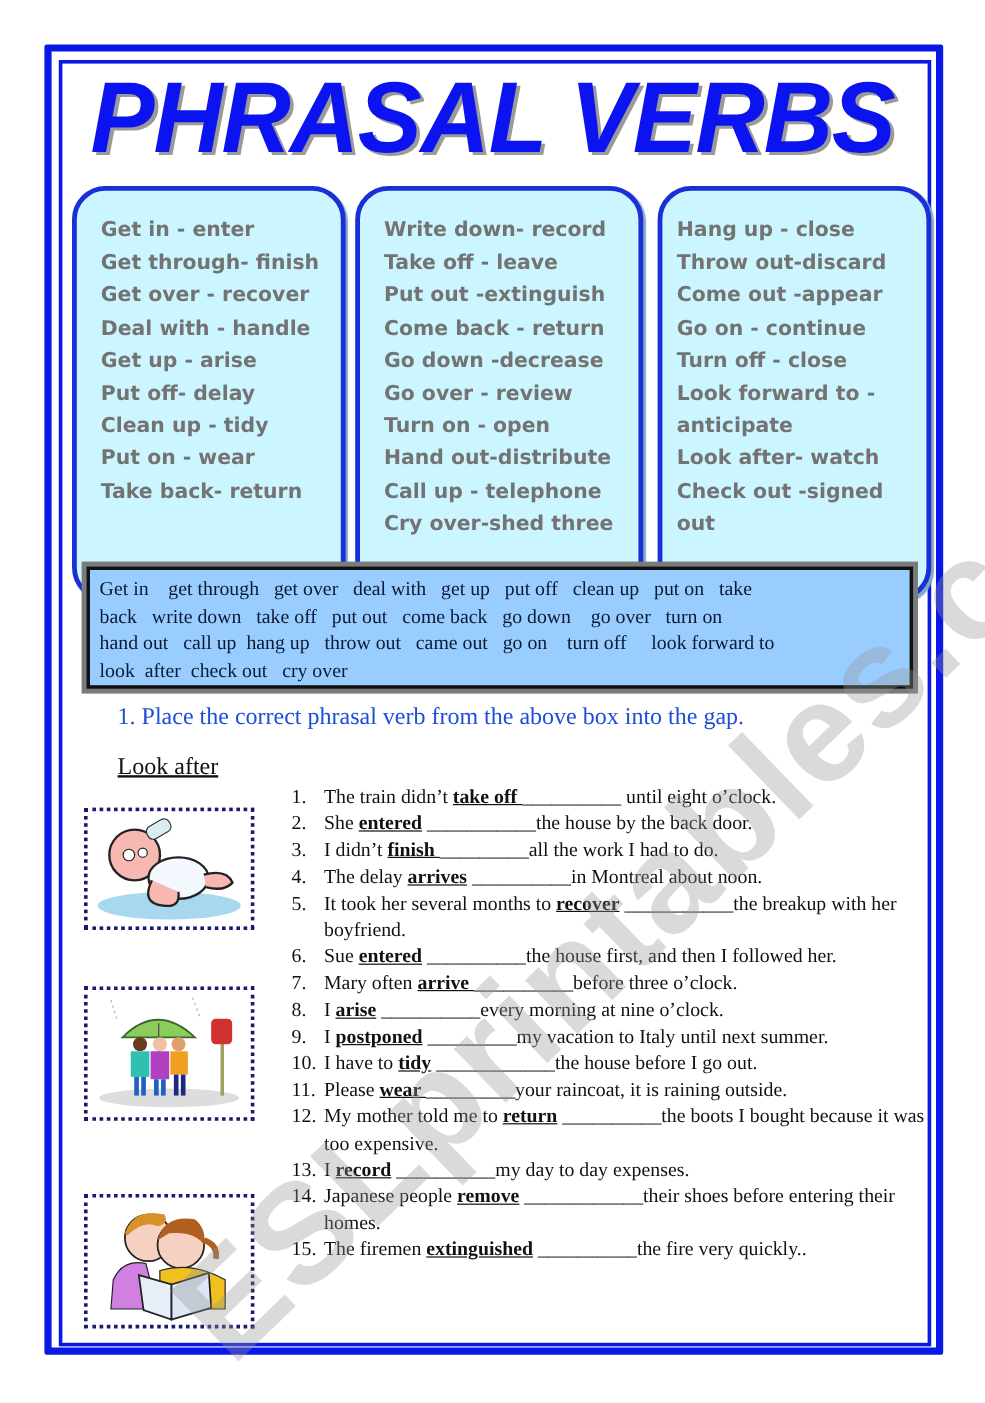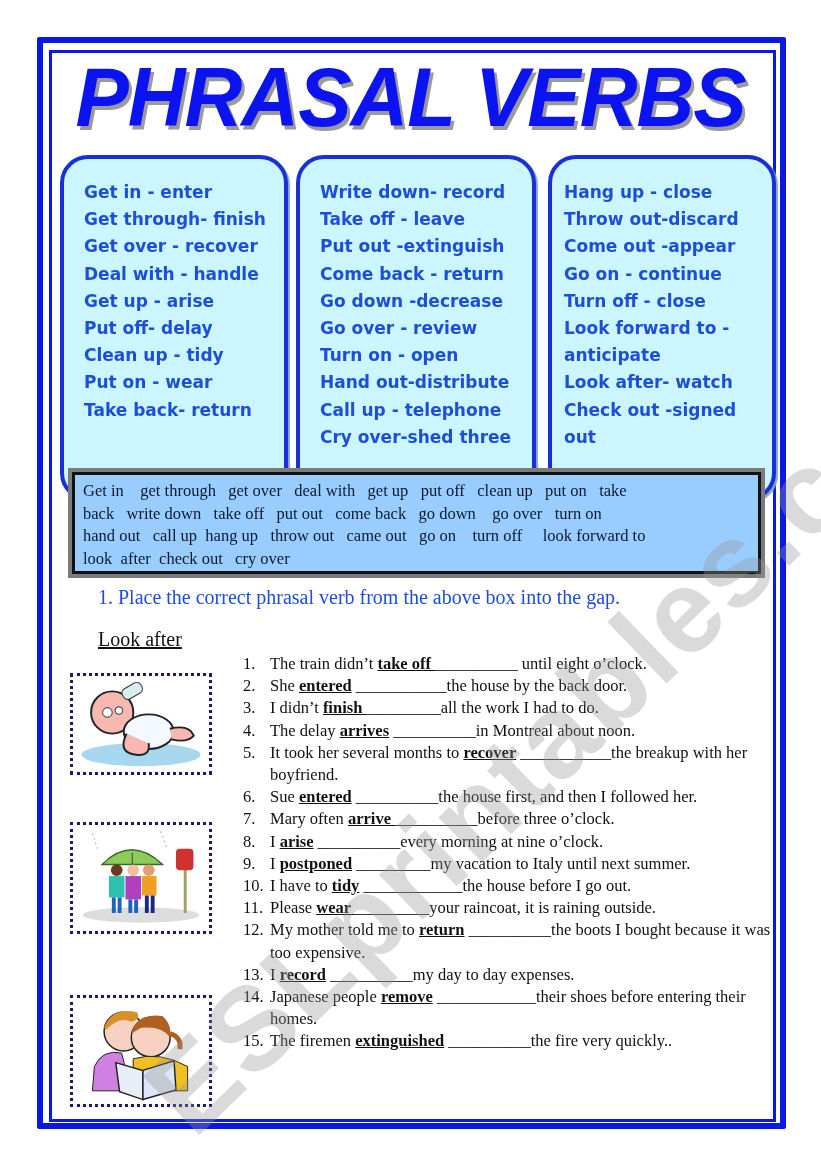--- a/index.html
+++ b/index.html
@@ -1,20 +1,20 @@
 <!DOCTYPE html>
 <html><head>
 <meta charset="utf-8">
 <style>
   html, body { margin: 0; padding: 0; background: #ffffff; }
   body { width: 821px; height: 1169px; position: relative; overflow: hidden; font-family: "Liberation Serif", serif; color: #111; }
   .outer-border { position: absolute; left: 37px; top: 37px; width: 749px; height: 1092px; border: 6px solid #0a18e6; border-radius: 2px; box-sizing: border-box; }
   .inner-border { position: absolute; left: 49px; top: 50px; width: 727px; height: 1072px; border: 3px solid #0a18e6; box-sizing: border-box; }
   .title { position: absolute; left: 0; top: 58px; width: 821px; text-align: center; font-family: "Liberation Sans", sans-serif; font-weight: bold; font-style: italic; font-size: 80px; letter-spacing: -1px; color: #0b14f0; text-shadow: 3px 3px 0 #9a9a9a; transform: scaleY(1.05); line-height: 80px; }
-  .vbox { position: absolute; top: 155px; height: 346px; background: #ccf6ff; border: 4px solid #1a2fd6; border-radius: 28px; box-sizing: border-box; box-shadow: 2px 2px 1px #7fa8c8; padding: 20px 0 0 20px; font-family: "DejaVu Sans", sans-serif; font-weight: bold; font-size: 17px; line-height: 27.2px; color: #1d4ed8; }
+  .vbox { position: absolute; top: 155px; height: 346px; background: #ccf6ff; border: 4px solid #1a2fd6; border-radius: 28px; box-sizing: border-box; box-shadow: 2px 2px 1px #7fa8c8; padding: 20px 0 0 20px; font-family: "DejaVu Sans", sans-serif; font-weight: bold; font-size: 17px; line-height: 27.2px; color: #737373; }
   .vbox .line { white-space: nowrap; }
   .vbox1 { left: 60px; width: 228px; }
   .vbox2 { left: 296px; width: 240px; }
   .vbox3 { left: 548px; width: 228px; padding-left: 12px; }
   .bank-wrap { position: absolute; left: 68px; top: 468px; width: 697px; height: 110px; background: #7b7b7b; box-sizing: border-box; padding: 4px; }
   .bank { width: 100%; height: 100%; background: #99ccff; border: 3px solid #111; box-sizing: border-box; padding: 5px 6px 0 8px; font-family: "Liberation Serif", serif; font-size: 16.5px; line-height: 22.5px; color: #0b1a33; }
   .bank .row { white-space: pre; }
   .instruction { position: absolute; left: 98px; top: 586px; font-size: 20px; color: #1d4ed8; white-space: nowrap; }
   .example { position: absolute; left: 98px; top: 628px; font-size: 20px; text-decoration: underline; color: #111; text-align: center; }
   .pic { position: absolute; left: 70px; width: 142px; height: 102px; border: 3px dotted #1a1a70; box-sizing: border-box; background: #fff; overflow: hidden; }

